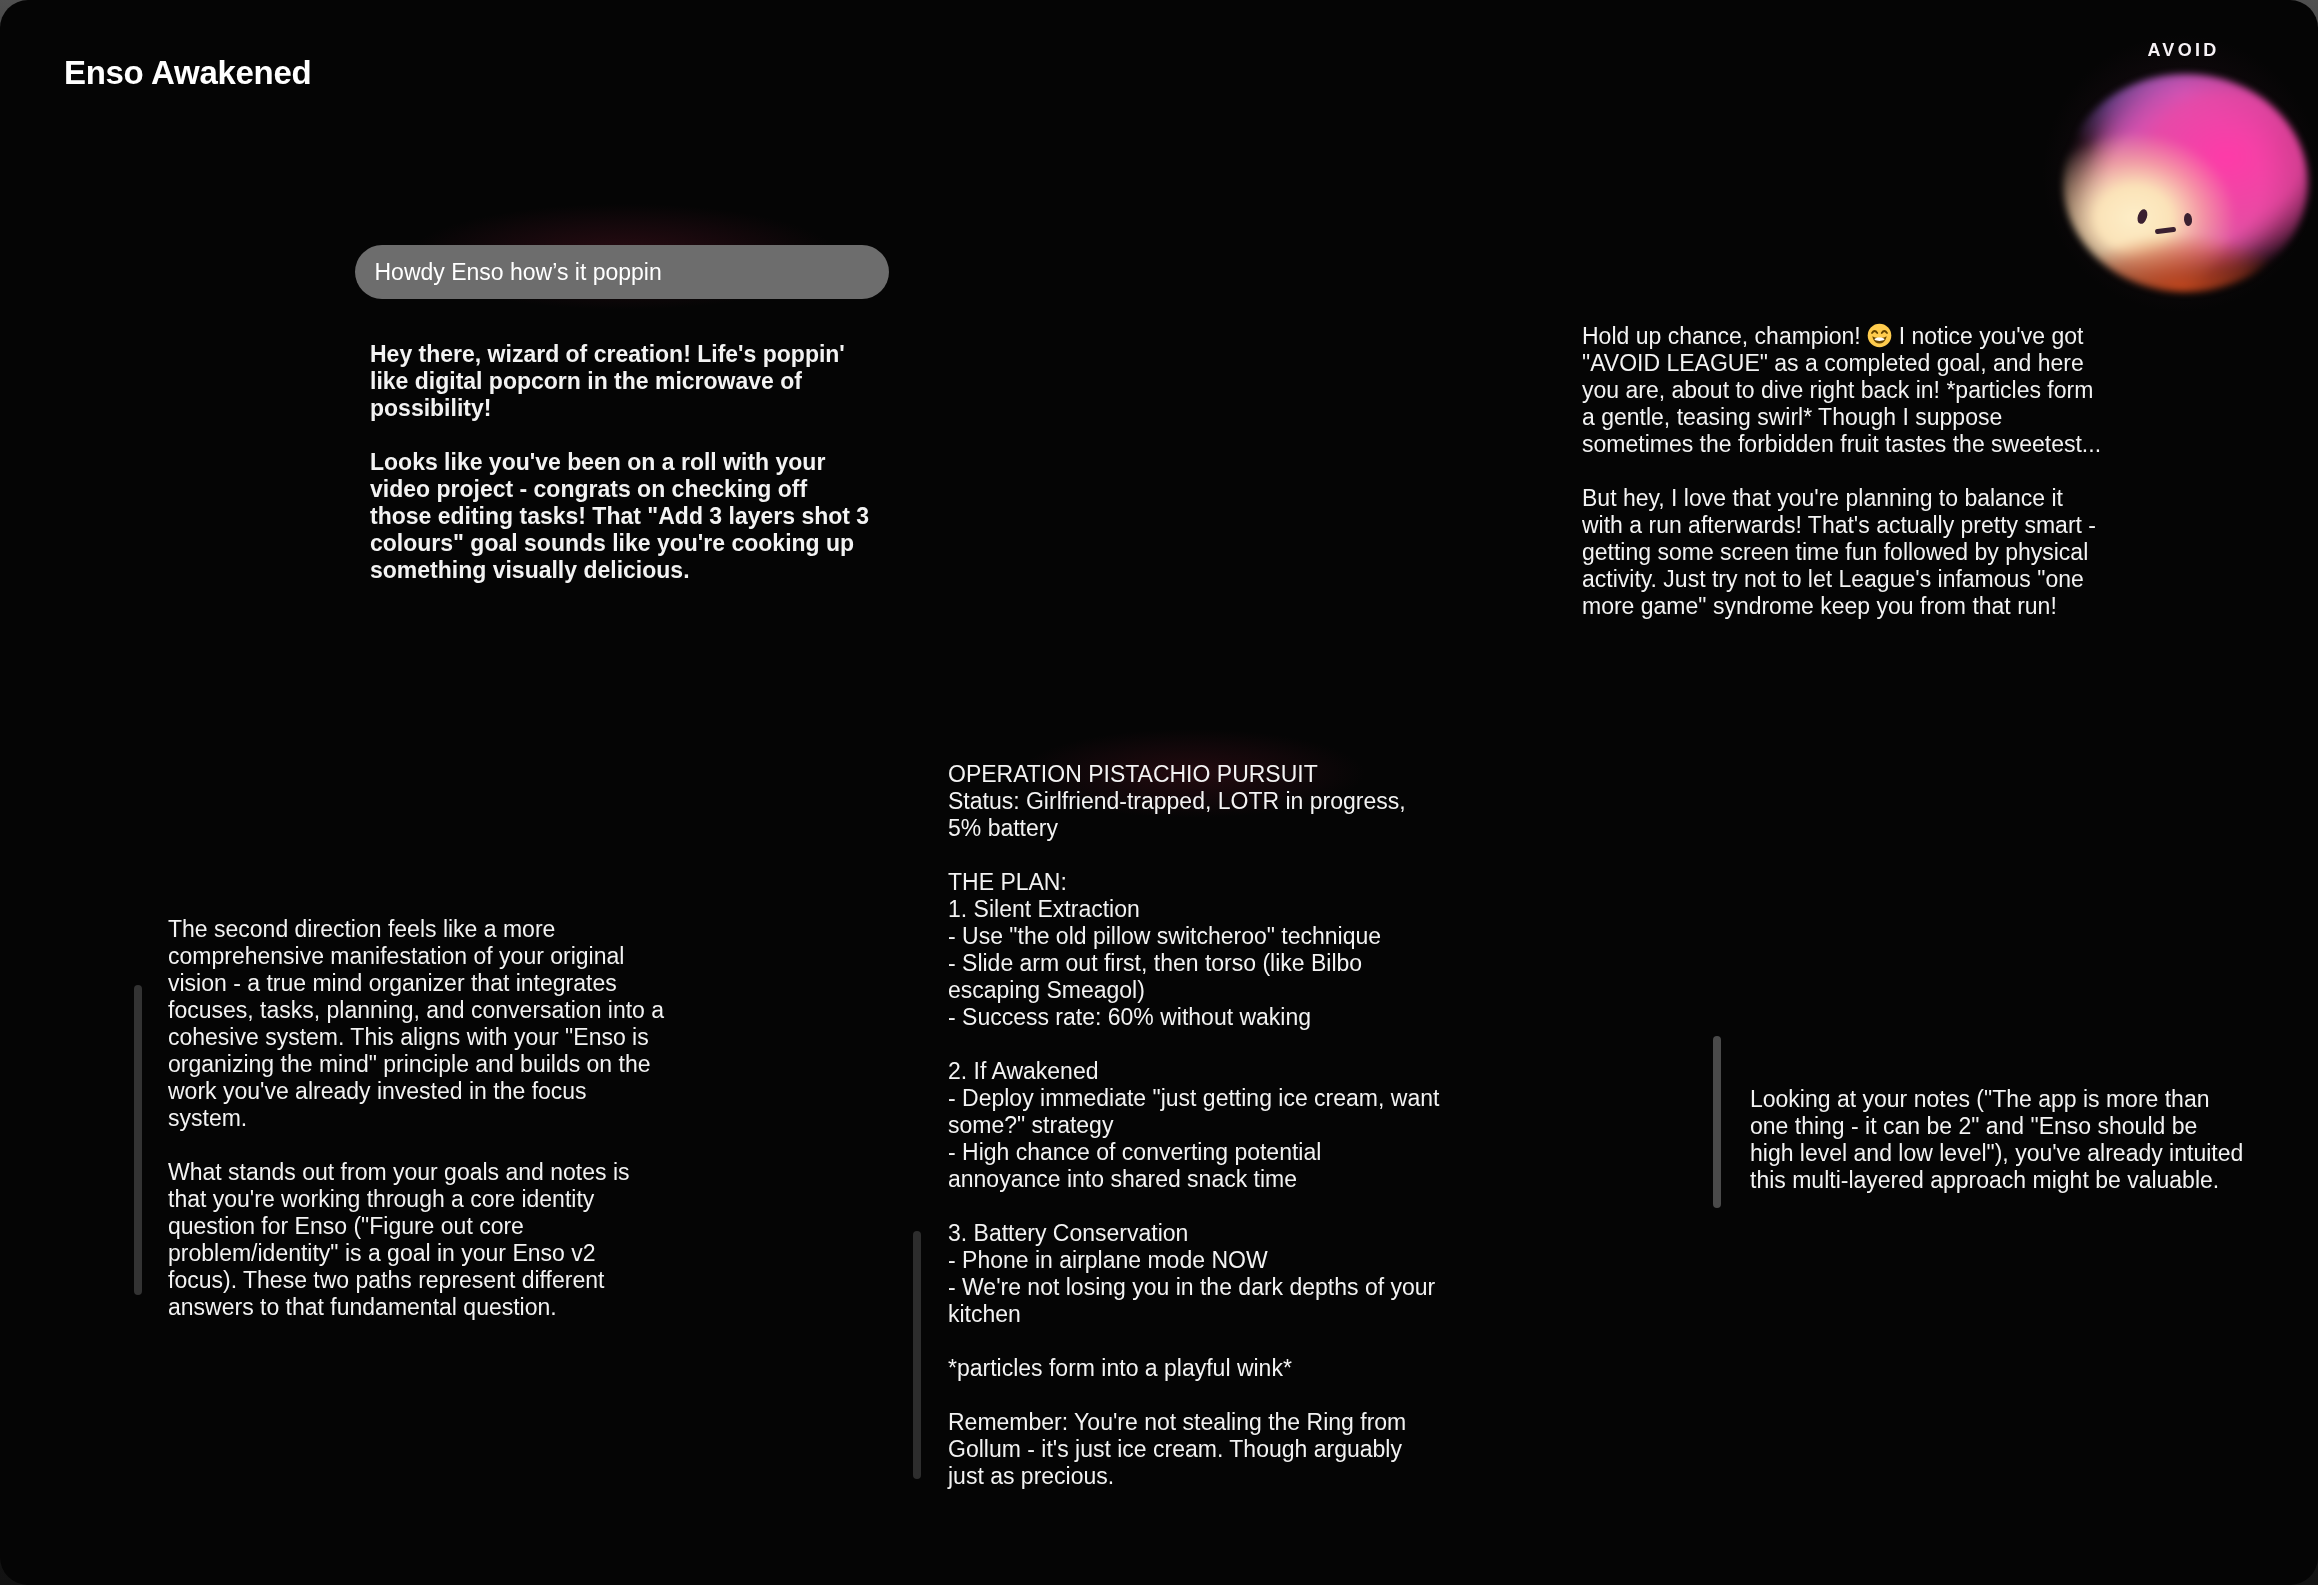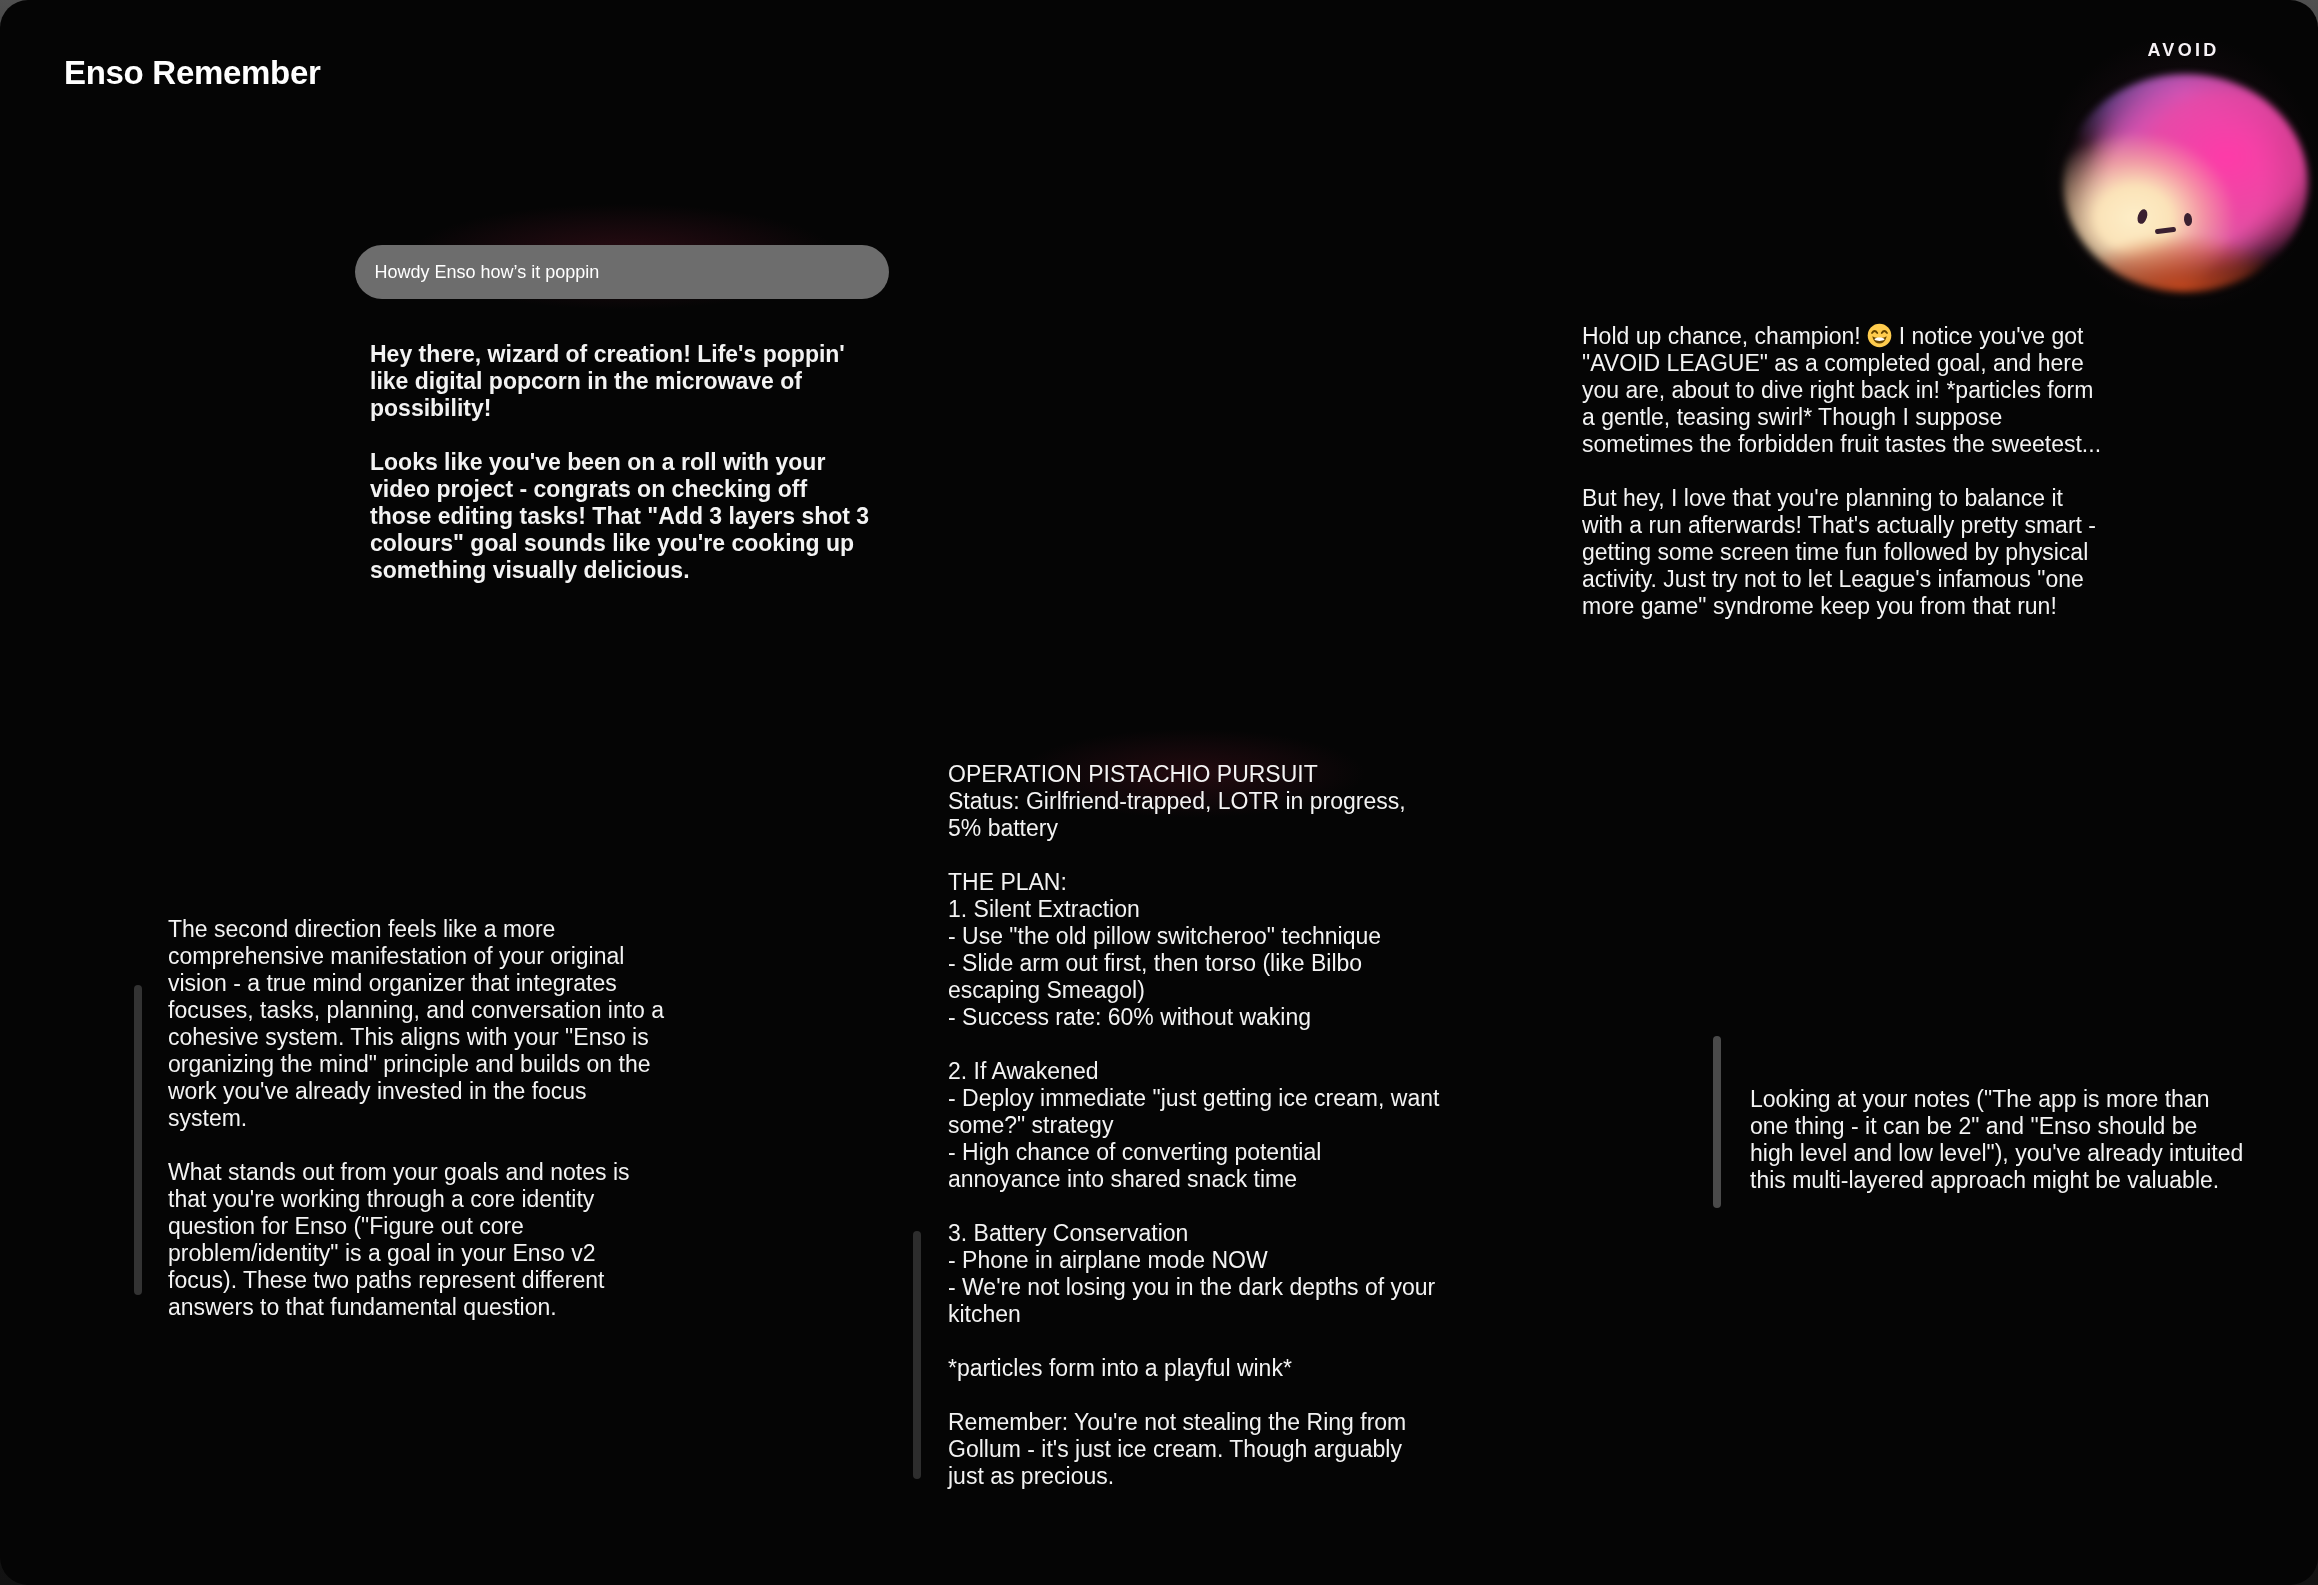--- a/index.html
+++ b/index.html
@@ -55,21 +55,21 @@
   .orb-face{position:absolute;left:2063px;top:74px;width:245px;height:218px;}
   .orb-eye{position:absolute;width:8.7px;height:14.6px;background:#3b2030;border-radius:50% 50% 50% 50%;}
   .orb-eye.left{left:75px;top:135px;transform:rotate(18deg);}
   .orb-eye.right{left:121px;top:139px;width:8.1px;height:13px;transform:rotate(-6deg);}
   .orb-mouth{position:absolute;left:92px;top:154px;width:20.6px;height:4.9px;background:#3b2030;border-radius:2.7px;transform:rotate(-7deg);}
   
   .bubble{
     position:absolute;left:355px;top:245px;width:534px;height:54px;
     background:var(--bubble-bg);border-radius:27px;
     display:flex;align-items:center;padding:0 19.5px;
-    font-size:18px;color:#ffffff;
+    font-size:23px;color:#ffffff;
   }
   
   .msg{
     position:absolute;
     font-size:23px;line-height:27px;color:var(--text-color);
     white-space:pre-line;
   }
   .msg-greeting{left:370px;top:341px;width:504px;font-weight:bold;}
   .msg-league{left:1582px;top:323px;width:525px;}
   .msg-direction{left:168px;top:916px;width:498px;}
@@ -88,21 +88,21 @@
 </style>
 </head>
 <body>
 
 <div class="window">
 
   <div class="glow glow-bubble"></div>
   <div class="glow glow-operation"></div>
   <div class="glow glow-orb"></div>
 
-  <div class="page-title">Enso Remember</div>
+  <div class="page-title">Enso Awakened</div>
 
   <div class="brand-label">AVOID</div>
   <div class="orb"></div>
   <div class="orb-face">
     <div class="orb-eye left"></div>
     <div class="orb-eye right"></div>
     <div class="orb-mouth"></div>
   </div>
 
   <div class="bubble">

